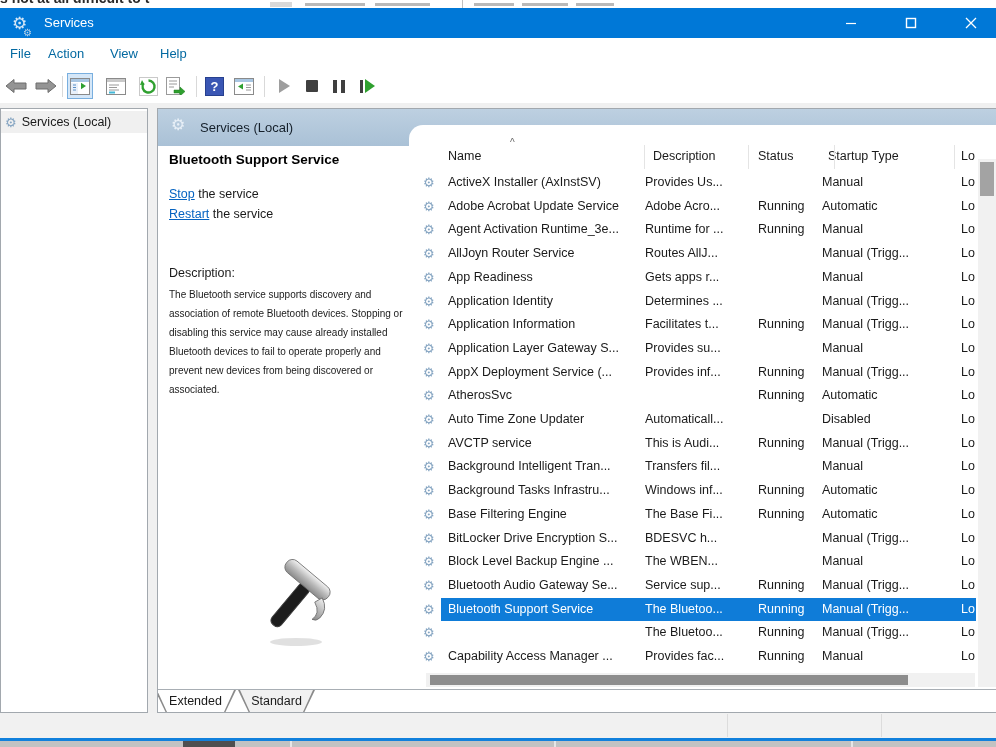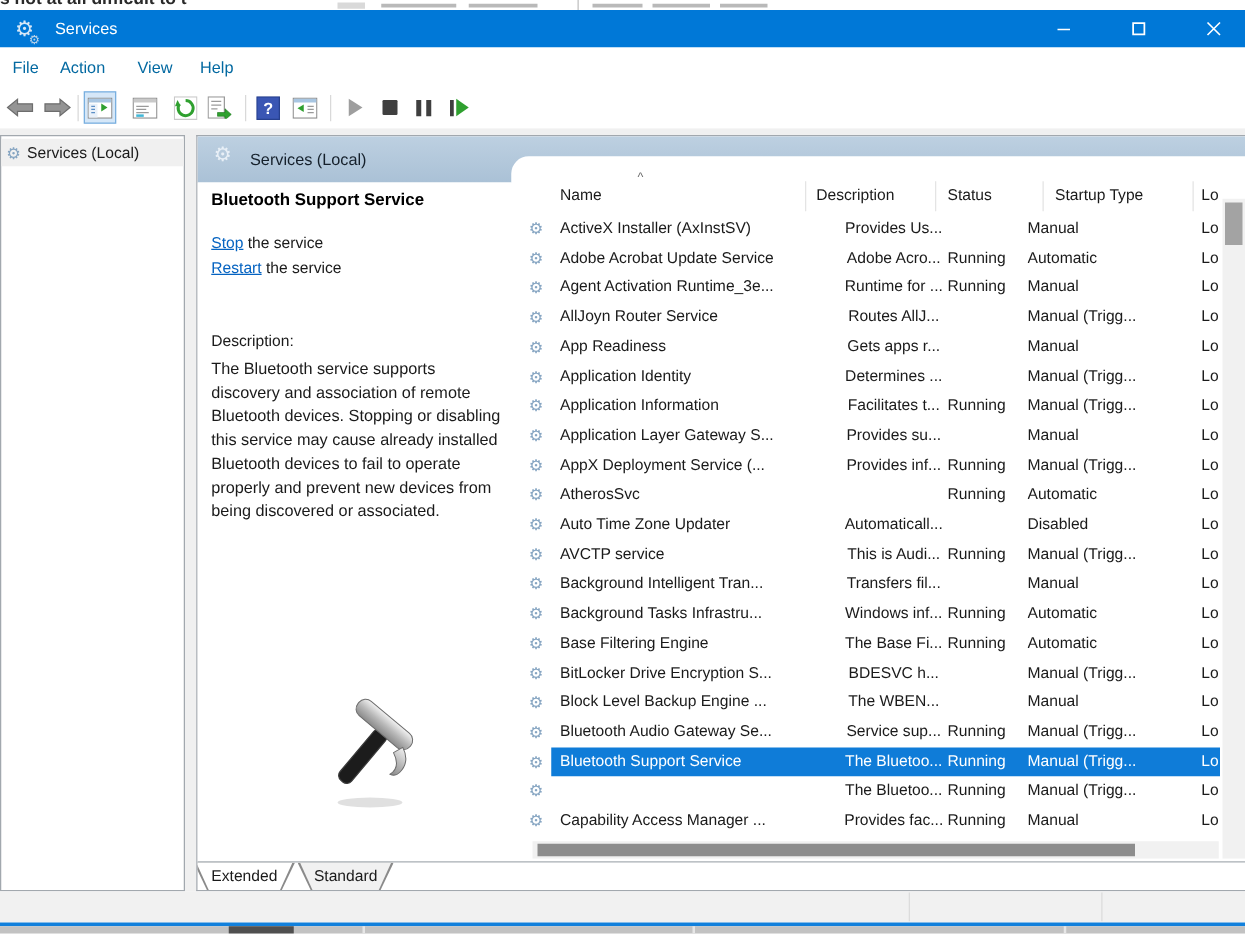--- a/index.html
+++ b/index.html
@@ -46,34 +46,34 @@
   .pane-header{position:absolute;left:0;top:0;right:0;height:37px;background:linear-gradient(#bdd0e1,#aac1d6);}
   .ph-gear{position:absolute;left:13px;top:9px;font-size:16px;color:#eef4fa;opacity:.9;}
   .ph-label{position:absolute;left:42px;top:0;height:37px;line-height:37px;font-size:13px;color:#15202b;}
   .pane-bottom-line{position:absolute;left:0;top:580px;right:0;height:1px;background:#a8aeb4;}
   
   .ext-left{position:absolute;left:0;top:37px;width:251px;height:543px;background:#fff;overflow:hidden;}
   .svc-title{position:absolute;left:11px;top:6px;font-size:13.5px;font-weight:700;color:#000;}
   .svc-act{position:absolute;left:11px;font-size:12.5px;}
   .svc-act a{color:#0563c1;text-decoration:underline;cursor:pointer;}
   .svc-desc-label{position:absolute;left:11px;top:120px;font-size:12.5px;}
-  .svc-desc{position:absolute;left:11px;top:139px;width:236px;font-size:13px;line-height:19px;}
+  .svc-desc{position:absolute;left:11px;top:139px;width:236px;font-size:10px;line-height:19px;}
   .hammer{position:absolute;left:96px;top:408px;}
   
   .list-panel{position:absolute;left:251px;right:0;top:16px;bottom:25px;background:#fff;
               border-top-left-radius:14px;overflow:hidden;}
   .sort-caret{position:absolute;left:101px;top:12px;font-size:10px;color:#666;}
   .col-label{position:absolute;top:24px;font-size:12.5px;color:#1a1a1a;white-space:nowrap;}
   .col-sep{position:absolute;top:20px;width:1px;height:24px;background:#e4e4e4;}
   .rows{position:absolute;left:0;top:46px;right:20px;}
   .lrow{position:relative;height:23.71px;}
   .lrow .gear{position:absolute;left:14px;top:5px;}
   .cell{position:absolute;top:0;height:23.71px;line-height:23.71px;font-size:12.5px;white-space:nowrap;overflow:hidden;z-index:1;}
   .c-name{left:39px;width:202px;}
-  .c-desc{left:256px;width:100px;text-align:center;}
+  .c-desc{left:236px;width:100px;}
   .c-status{left:349px;width:82px;}
   .c-startup{left:413px;width:113px;}
   .c-logon{left:552px;width:18px;}
   .lrow.selected::before{content:"";position:absolute;left:32px;right:0;top:0;bottom:0;background:#0f7cd8;}
   .lrow.selected .cell{color:#fff;}
   
   .vsb{position:absolute;right:0;top:34px;bottom:0;width:18px;background:#f1f1f1;}
   .vsb .thumb{position:absolute;left:2px;right:2px;top:3px;height:34px;background:#a3a3a3;}
   .hsb{position:absolute;left:17px;right:21px;top:548px;height:14px;background:#f1f1f1;}
   .hsb .thumb{position:absolute;top:2px;left:4px;width:478px;height:10px;background:#8d8d8d;}
@@ -254,21 +254,21 @@
             <path d="M66 30 q12 5 11 17 q-0.5 5 -5 6 q3 -10 -9 -15 z" fill="url(#mh)" stroke="#6b6b6b" stroke-width="0.8"></path>
           </g>
         </svg>
       </div>
 
       <div class="list-panel">
         <span class="sort-caret">^</span>
         <span class="col-label" style="left:39px;">Name</span>
         <span class="col-label" style="left:244px;">Description</span>
         <span class="col-label" style="left:349px;">Status</span>
-        <span class="col-label" style="left:435px;">Startup Type</span>
+        <span class="col-label" style="left:419px;">Startup Type</span>
         <span class="col-label" style="left:552px;">Lo</span>
         <span class="col-sep" style="left:235px;"></span>
         <span class="col-sep" style="left:339px;"></span>
         <span class="col-sep" style="left:425px;"></span>
         <span class="col-sep" style="left:545px;"></span>
 
         <div class="rows" id="rows">
   <div class="lrow">
     <span class="gear">⚙</span>
     <span class="cell c-name">ActiveX Installer (AxInstSV)</span>

